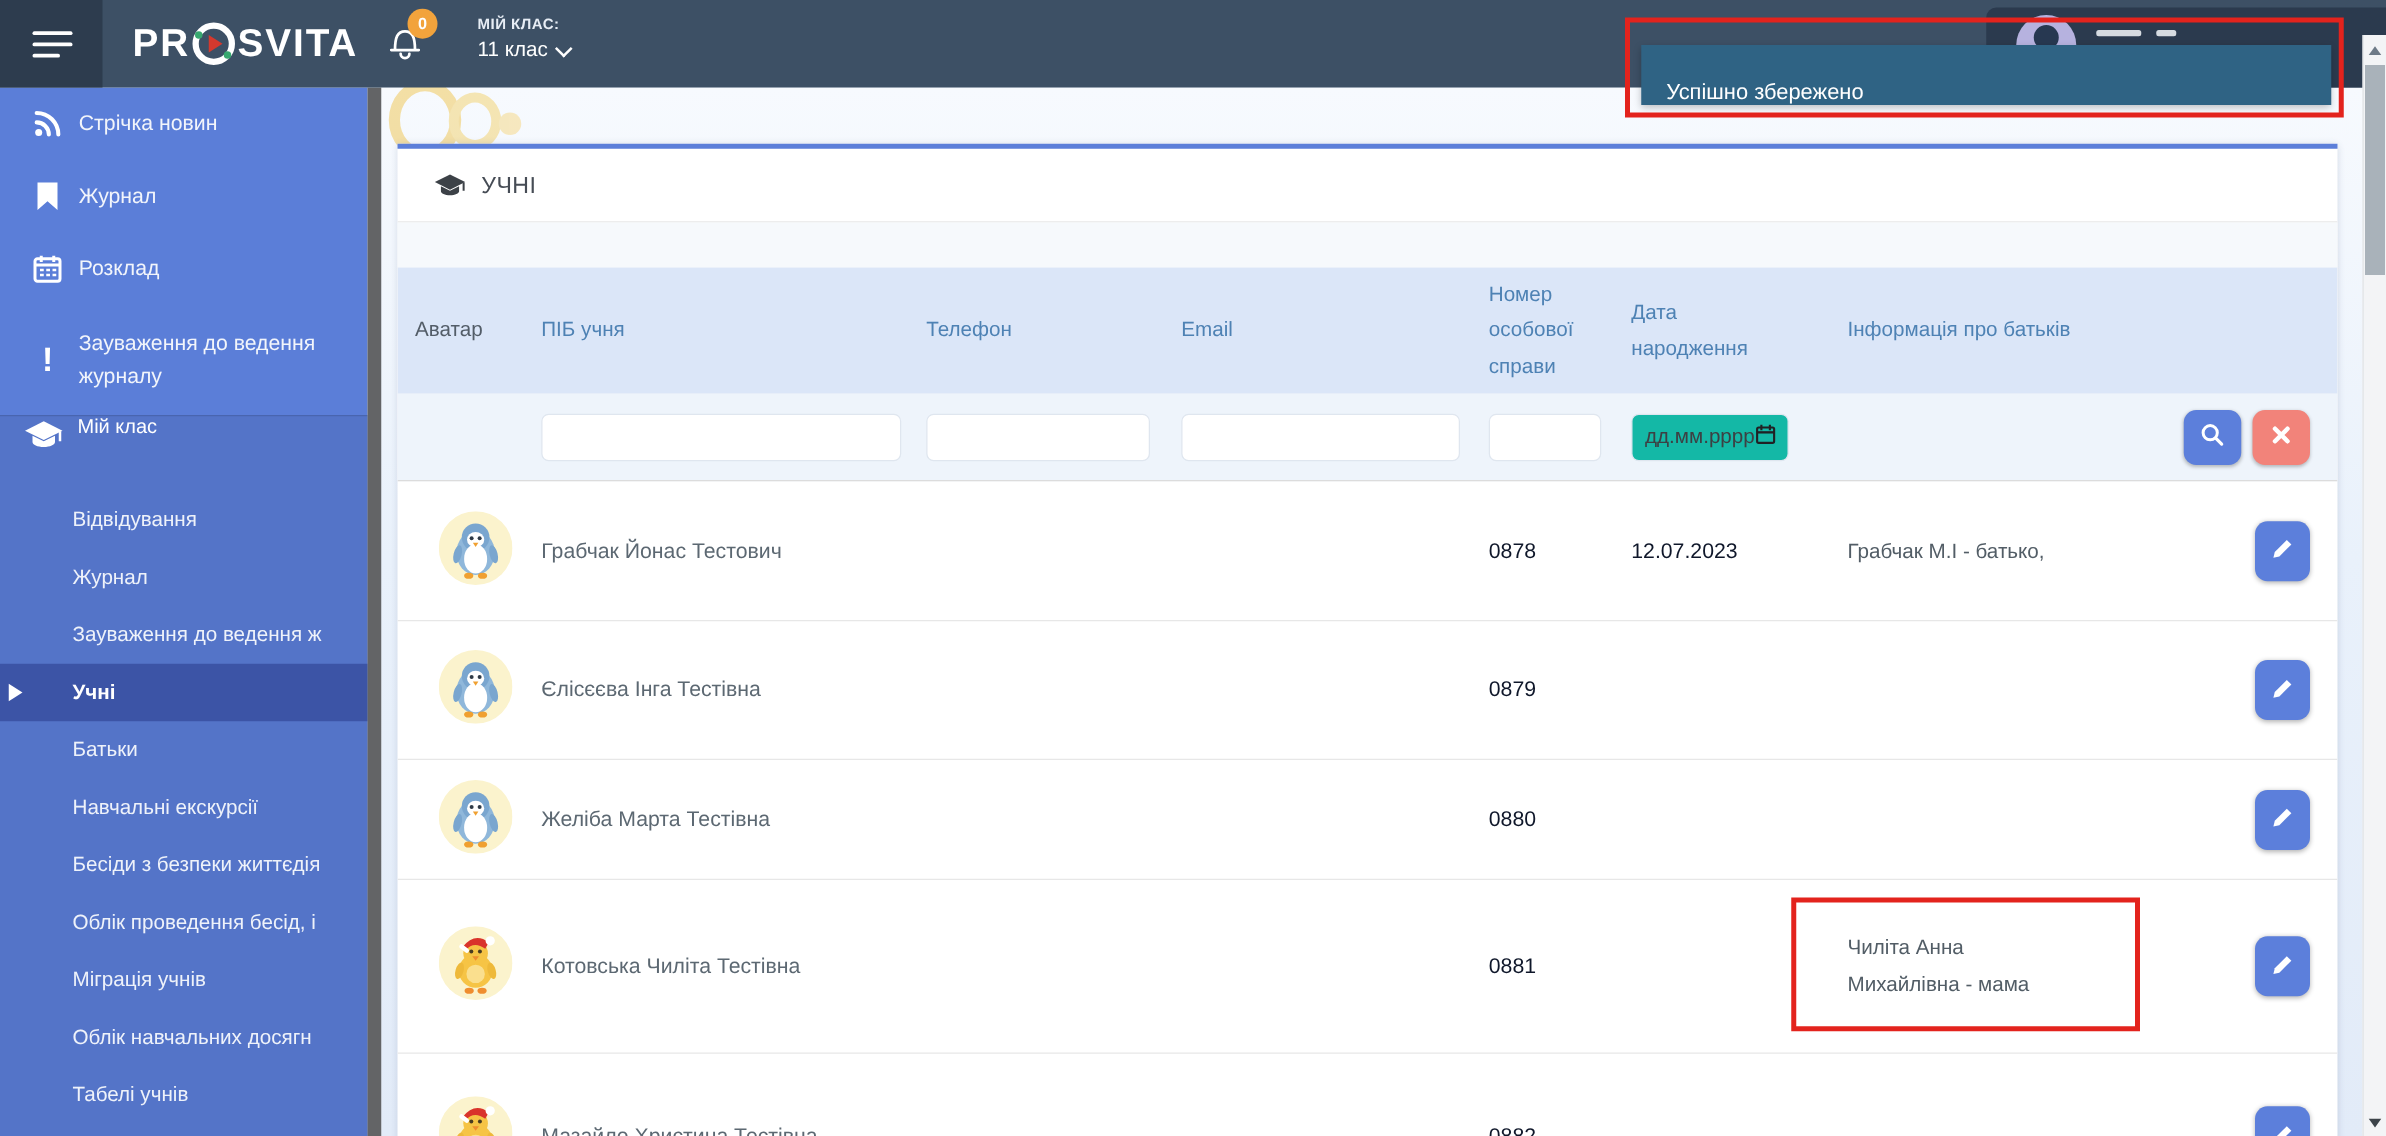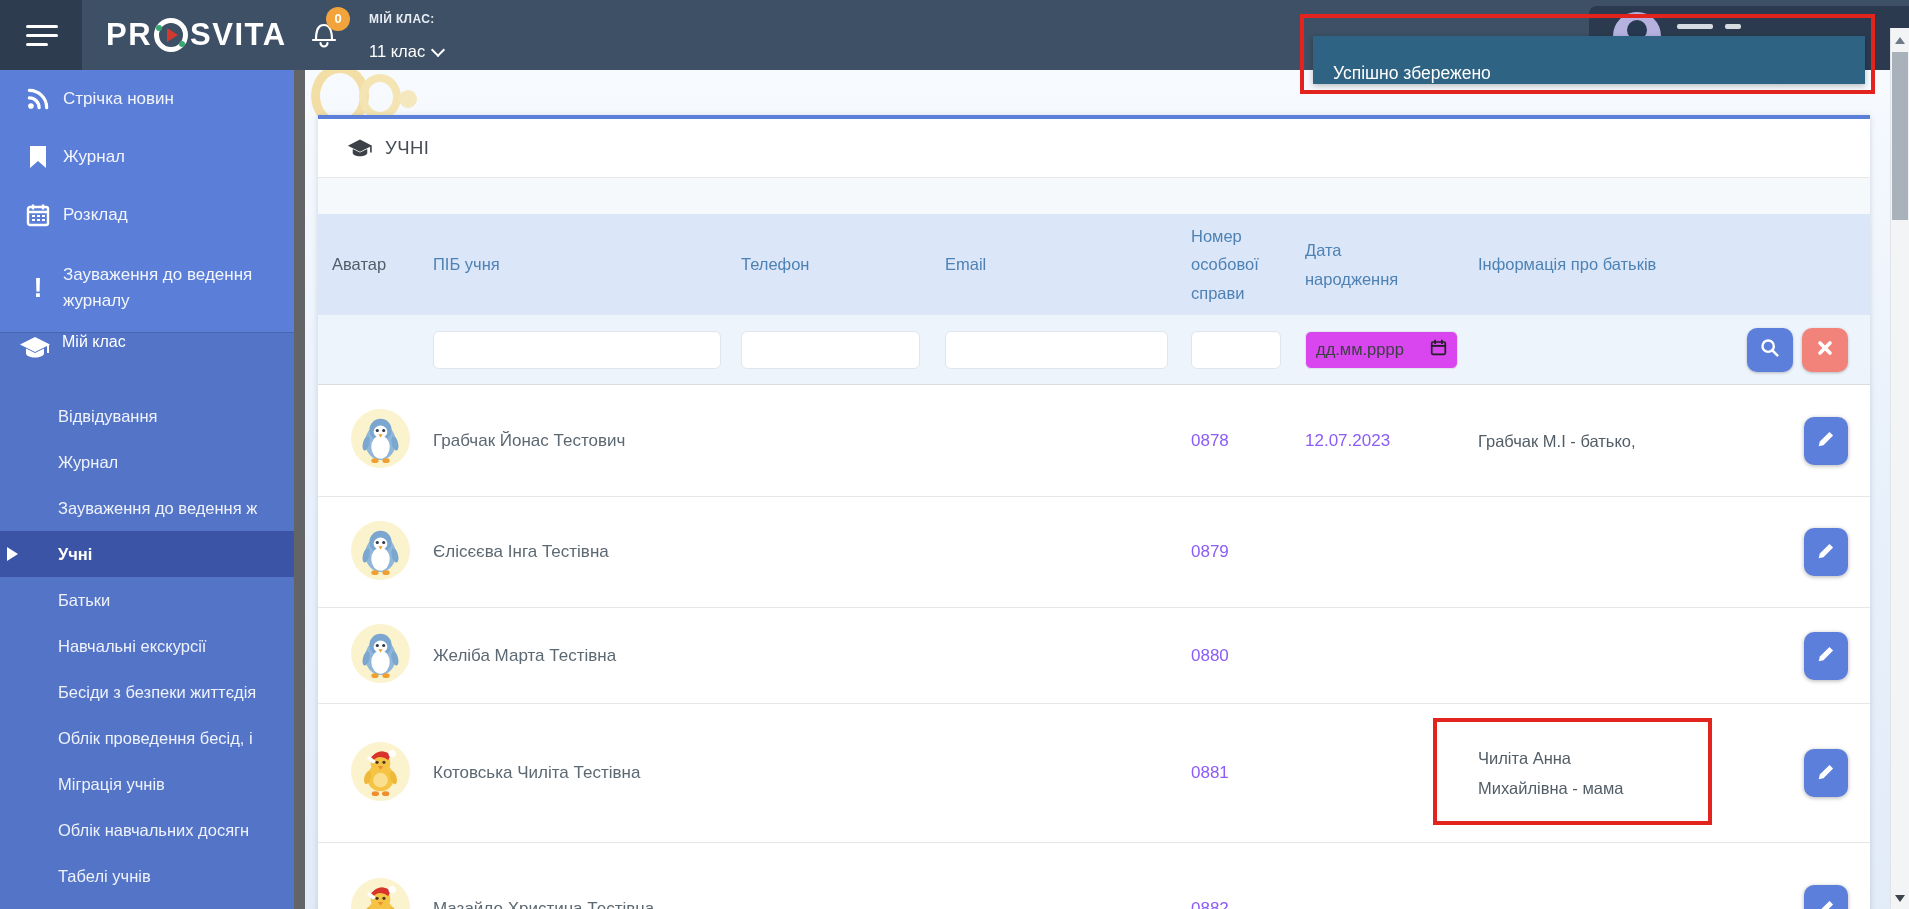--- a/index.html
+++ b/index.html
@@ -17,23 +17,23 @@
   .brand .o-ring{display:inline-block;width:24px;height:24px;border:5px solid #fff;border-radius:50%;
     margin:0 2px;position:relative;vertical-align:-4px}
   .brand .o-ring .play{position:absolute;left:8px;top:5px;width:0;height:0;
     border-left:11px solid #d4392e;border-top:7px solid transparent;border-bottom:7px solid transparent}
   .brand .o-ring .dot{position:absolute;width:6px;height:6px;border-radius:50%;background:#37a86f}
   .brand .o-ring .dot.d1{left:-3px;top:2px}
   .brand .o-ring .dot.d2{right:-2px;bottom:0px}
   .bell-wrap{position:absolute;left:308px;top:16px;width:52px;height:46px;cursor:pointer}
   .badge{position:absolute;left:18px;top:-9px;width:24px;height:24px;border-radius:50%;
     background:#f2a33c;color:#fff;font-size:13px;font-weight:700;text-align:center;line-height:24px}
-  .myclass{position:absolute;left:369px;top:12px;color:#fff;cursor:pointer}
+  .myclass{position:absolute;left:382px;top:12px;color:#fff;cursor:pointer}
   .myclass .lbl{font-size:12px;font-weight:700;letter-spacing:.4px;color:#e7edf5}
-  .myclass .val{font-size:16.5px;margin-top:16px;display:flex;align-items:center;gap:8px}
+  .myclass .val{font-size:16.5px;margin-top:5px;display:flex;align-items:center;gap:8px}
   .chev{display:inline-block;width:8px;height:8px;border-right:2px solid #fff;border-bottom:2px solid #fff;
     transform:rotate(45deg);margin-top:-4px}
   
   .userbox{position:absolute;left:1589px;top:6px;width:320px;height:64px;background:#2b3a4e;
     border-radius:8px 0 0 8px;z-index:11}
   .user-avatar{position:absolute;left:24px;top:6px;width:48px;height:48px;border-radius:50%;
     background:#b6b2df;overflow:hidden;cursor:pointer}
   .user-avatar .head{position:absolute;left:14px;top:8px;width:20px;height:20px;border-radius:50%;background:#273851}
   .user-avatar .body{position:absolute;left:6px;top:28px;width:36px;height:24px;border-radius:50% 50% 0 0;background:#273851}
   .name-frag{position:absolute;top:18px;height:5px;background:#e9edf2;border-radius:2px;opacity:.9}
@@ -85,30 +85,30 @@
   .c-avatar{width:101px}.c-name{width:308px}.c-phone{width:204px}.c-email{width:246px}
   .c-number{width:114px}.c-date{width:173px}.c-parents{width:260px}
   .c-actions{flex:1;display:flex;justify-content:flex-end;padding-right:22px}
   .thead .hcell{font-size:16.5px;color:#4e82b4;line-height:1.72}
   .thead .c-avatar{color:#535d68}
   .thead .c-number span{display:inline-block;max-width:88px}
   .thead .c-date span{display:inline-block;max-width:112px}
   .inp{height:38px;background:#fff;border:1px solid #dfe6ef;border-radius:6px;box-sizing:border-box;
     font-family:"Liberation Sans",sans-serif;font-size:16px;padding:0 10px;color:#3c4043;outline:none}
   .inp.name{width:288px}.inp.phone{width:179px}.inp.email{width:223px}.inp.num{width:90px}
-  .date-inp{width:153px;height:38px;background:#d946ef;border:1px solid #dfe6ef;border-radius:6px;box-sizing:border-box;
+  .date-inp{width:126px;height:38px;background:#14b8a6;border:1px solid #dfe6ef;border-radius:6px;box-sizing:border-box;
     display:flex;align-items:center;justify-content:space-between;padding:0 10px;cursor:text}
   .date-inp .ph{font-size:16.5px;color:#3c4043}
   .btn{border:none;cursor:pointer;border-radius:10px;display:flex;align-items:center;justify-content:center}
   .btn-search{width:46px;height:44px;background:#5c7fdb;margin-right:9px;box-shadow:0 1px 3px rgba(0,0,0,.25)}
   .btn-clear{width:46px;height:44px;background:#f2837a;box-shadow:0 1px 3px rgba(0,0,0,.25)}
   .btn-edit{width:44px;height:48px;background:#5c7fdb;box-shadow:0 1px 4px rgba(0,0,0,.3)}
   .avatar{display:inline-block;width:59px;height:59px;margin-left:19px}
   .trow .c-name{font-size:17px;color:#5c6872}
-  .trow .c-number,.trow .c-date{font-size:17px;color:#8b5cf6}
+  .trow .c-number,.trow .c-date{font-size:17px;color:#0f172a}
   .trow .c-parents{font-size:16.5px;color:#525d66;line-height:30px}
   
   .scrollbar{position:absolute;left:1890px;top:28px;width:19px;height:881px;background:#f3f4f6;
     border-left:1px solid #e1e3e6;box-sizing:border-box;z-index:50}
   .sb-up{position:absolute;left:4px;top:9px;width:0;height:0;border-left:5px solid transparent;
     border-right:5px solid transparent;border-bottom:7px solid #6d7a87;cursor:pointer}
   .sb-thumb{position:absolute;left:1px;top:24px;width:16px;height:168px;background:#a9b2ba;cursor:grab}
   .sb-down{position:absolute;left:4px;bottom:7px;width:0;height:0;border-left:5px solid transparent;
     border-right:5px solid transparent;border-top:7px solid #3c4349;cursor:pointer}
 </style>

